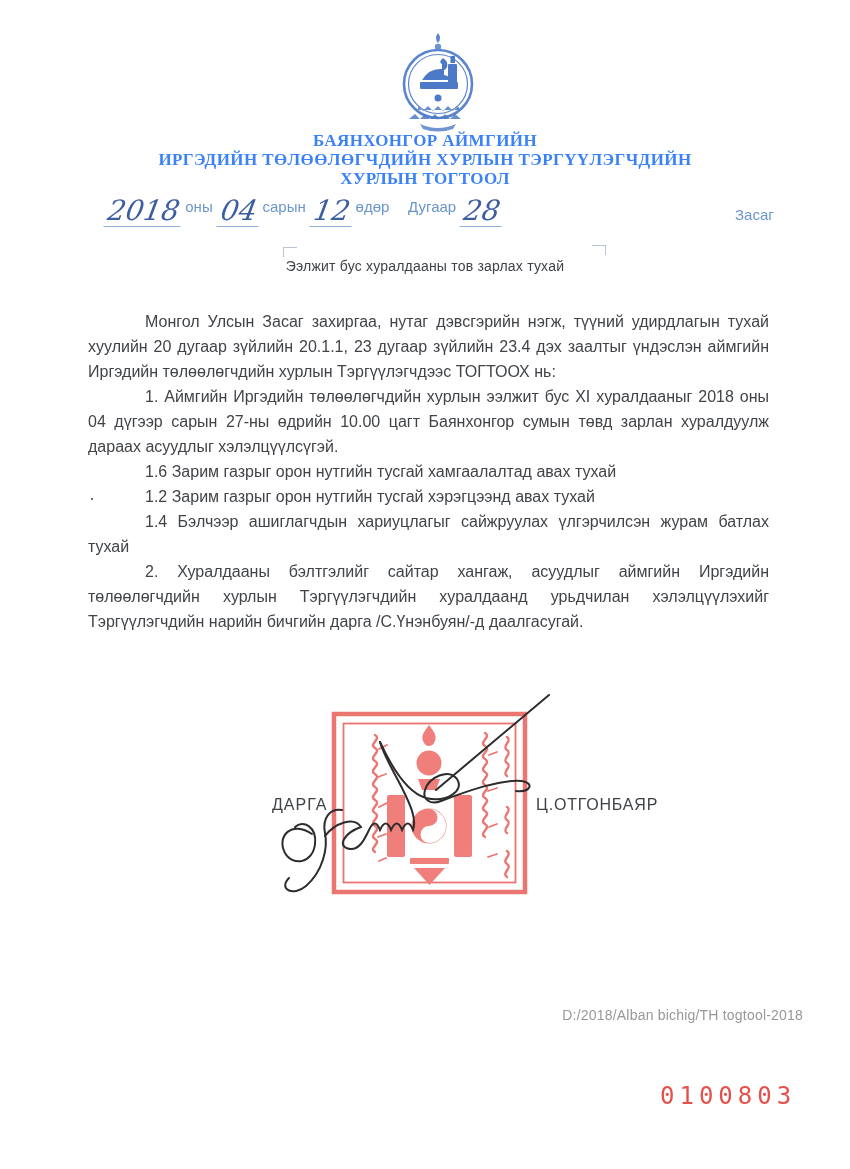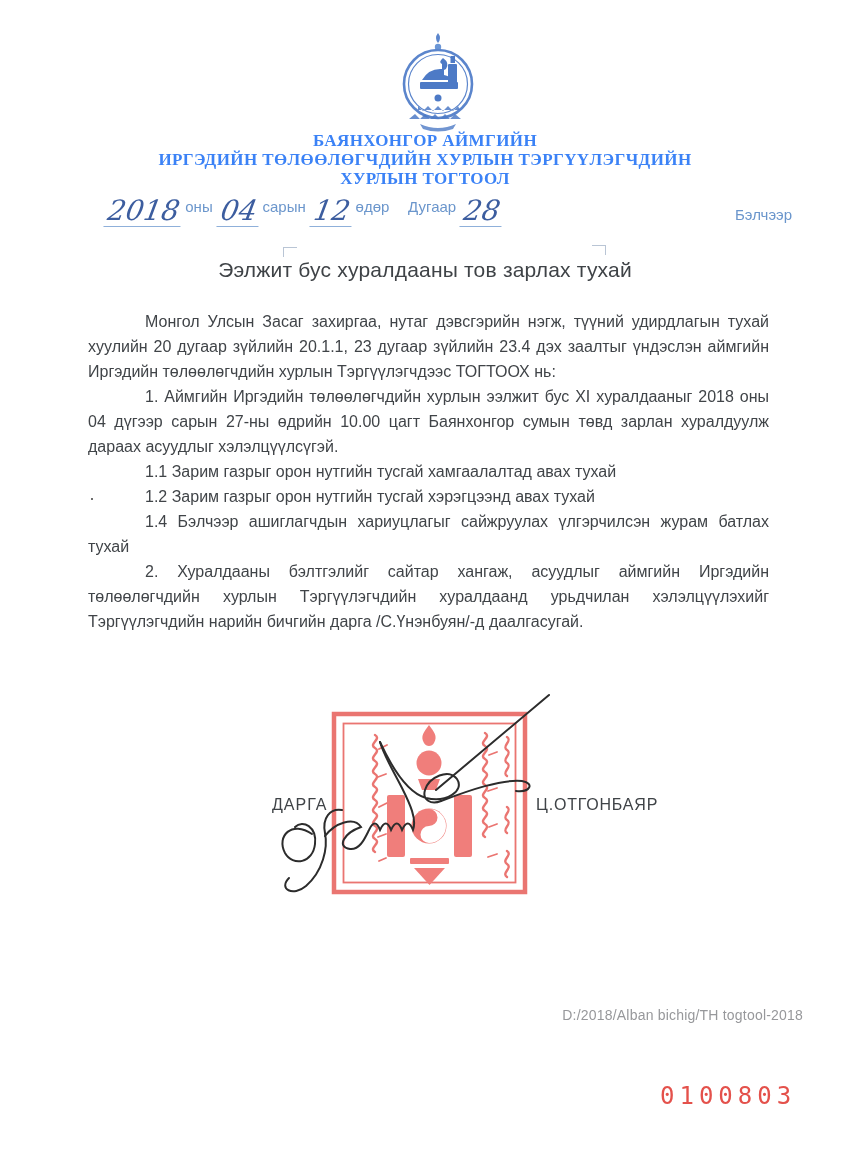--- a/index.html
+++ b/index.html
@@ -15,21 +15,21 @@
   .date-row{position:absolute;left:0;top:197px;width:850px;height:42px;font-size:15px;color:#6b96cc;}
   .date-left{position:absolute;left:104px;top:0;white-space:nowrap;}
   .date-mid{position:absolute;left:408px;top:0;white-space:nowrap;}
   .date-right{position:absolute;left:735px;top:9px;}
   .hand{display:inline-block;font-family:"DejaVu Serif","Liberation Serif",serif;font-style:italic;
       font-size:28px;line-height:28px;color:#3c5d9f;transform:skewX(-10deg);
       border-bottom:1.5px solid #8fb0da;padding:0 4px 1px 2px;margin:0 2px;vertical-align:-6px;}
   .dlabel{display:inline-block;vertical-align:2px;}
   
   .doc-title{position:absolute;left:0;top:258px;width:850px;text-align:center;
-      font-size:21px;color:#3f4347;letter-spacing:.2px;}
+      font-size:14px;color:#3f4347;letter-spacing:.2px;}
   .crop{position:absolute;width:13px;height:9px;}
   .crop.tl{left:283px;top:247px;border-left:1.5px solid #b9c5d5;border-top:1.5px solid #b9c5d5;}
   .crop.tr{left:592px;top:245px;border-right:1.5px solid #b9c5d5;border-top:1.5px solid #b9c5d5;}
   
   .body-text{position:absolute;left:88px;top:309px;width:681px;
       font-size:16px;line-height:25px;text-align:justify;color:#404448;}
   .body-text p{margin:0;text-indent:57px;}
   .stray-dot{position:absolute;left:89px;top:488px;font-size:18px;color:#555;}
   
   .sig-role{position:absolute;left:272px;top:796px;font-size:16px;letter-spacing:1px;color:#3f4347;}
@@ -74,32 +74,32 @@
   <div class="date-row">
     <div class="date-left">
       <span class="hand">2018</span><span class="dlabel">оны</span>
       <span class="hand">04</span><span class="dlabel">сарын</span>
       <span class="hand">12</span><span class="dlabel">өдөр</span>
     </div>
     <div class="date-mid">
       <span class="dlabel">Дугаар</span>
       <span class="hand">28</span>
     </div>
-    <div class="date-right">Бэлчээр</div>
+    <div class="date-right">Засаг</div>
   </div>
 
   <span class="crop tl"></span>
   <span class="crop tr"></span>
   <div class="doc-title">Ээлжит бус хуралдааны тов зарлах тухай</div>
 
   <span class="stray-dot">·</span>
   <div class="body-text">
     <p>Монгол Улсын Засаг захиргаа, нутаг дэвсгэрийн нэгж, түүний удирдлагын тухай хуулийн 20 дугаар зүйлийн 20.1.1, 23 дугаар зүйлийн 23.4 дэх заалтыг үндэслэн аймгийн Иргэдийн төлөөлөгчдийн хурлын Тэргүүлэгчдээс ТОГТООХ нь:</p>
     <p>1. Аймгийн Иргэдийн төлөөлөгчдийн хурлын ээлжит бус XI хуралдааныг 2018 оны 04 дүгээр сарын 27-ны өдрийн 10.00 цагт Баянхонгор сумын төвд зарлан хуралдуулж дараах асуудлыг хэлэлцүүлсүгэй.</p>
-    <p>1.1 Зарим газрыг орон нутгийн тусгай хамгаалалтад авах тухай</p>
+    <p>1.6 Зарим газрыг орон нутгийн тусгай хамгаалалтад авах тухай</p>
     <p>1.2 Зарим газрыг орон нутгийн тусгай хэрэгцээнд авах тухай</p>
     <p>1.4 Бэлчээр ашиглагчдын хариуцлагыг сайжруулах үлгэрчилсэн журам батлах тухай</p>
     <p>2. Хуралдааны бэлтгэлийг сайтар хангаж, асуудлыг аймгийн Иргэдийн төлөөлөгчдийн хурлын Тэргүүлэгчдийн хуралдаанд урьдчилан хэлэлцүүлэхийг Тэргүүлэгчдийн нарийн бичгийн дарга /С.Үнэнбуян/-д даалгасугай.</p>
   </div>
 
   <svg class="stamp" viewBox="0 0 197 184">
     <g stroke="#e8625e" fill="none" stroke-linecap="round">
       <rect x="3" y="3" width="191" height="178" stroke-width="4.5"></rect>
       <rect x="12.5" y="12.5" width="172" height="159" stroke-width="1.8"></rect>
 

